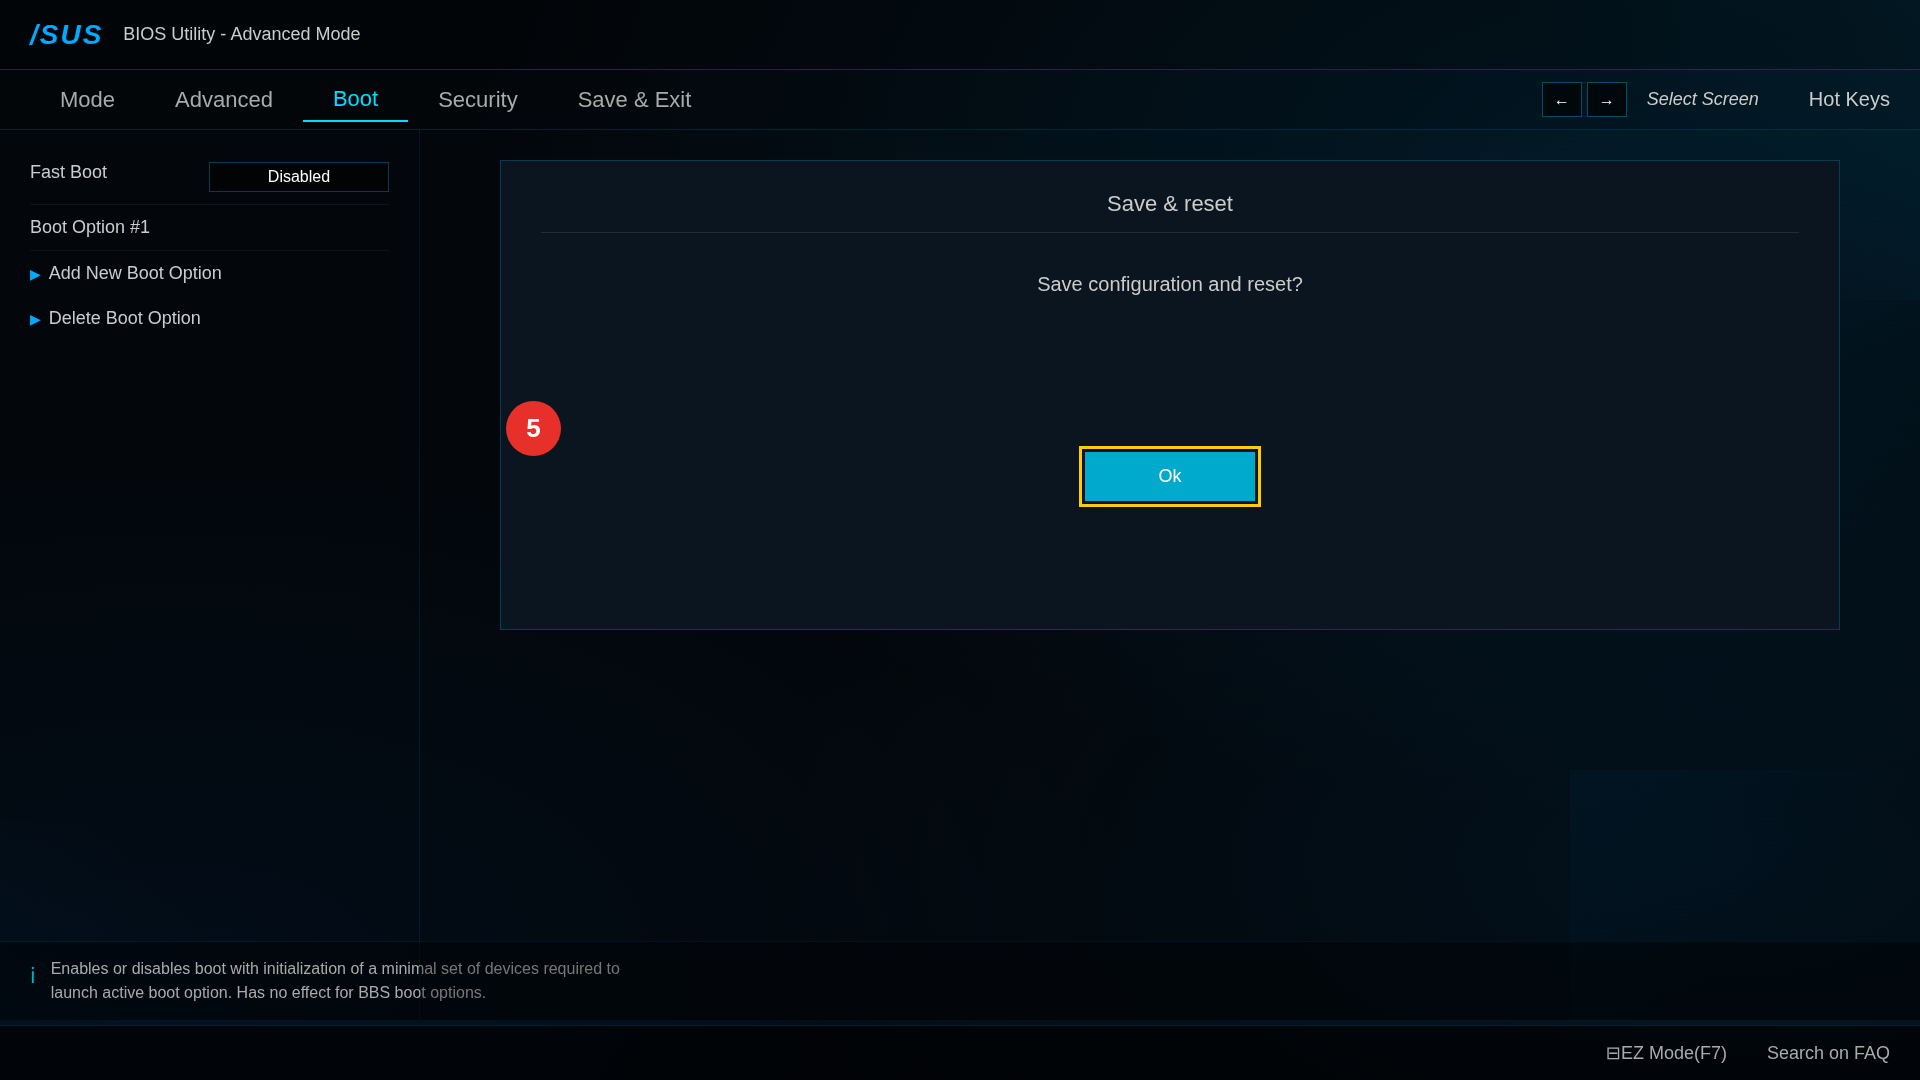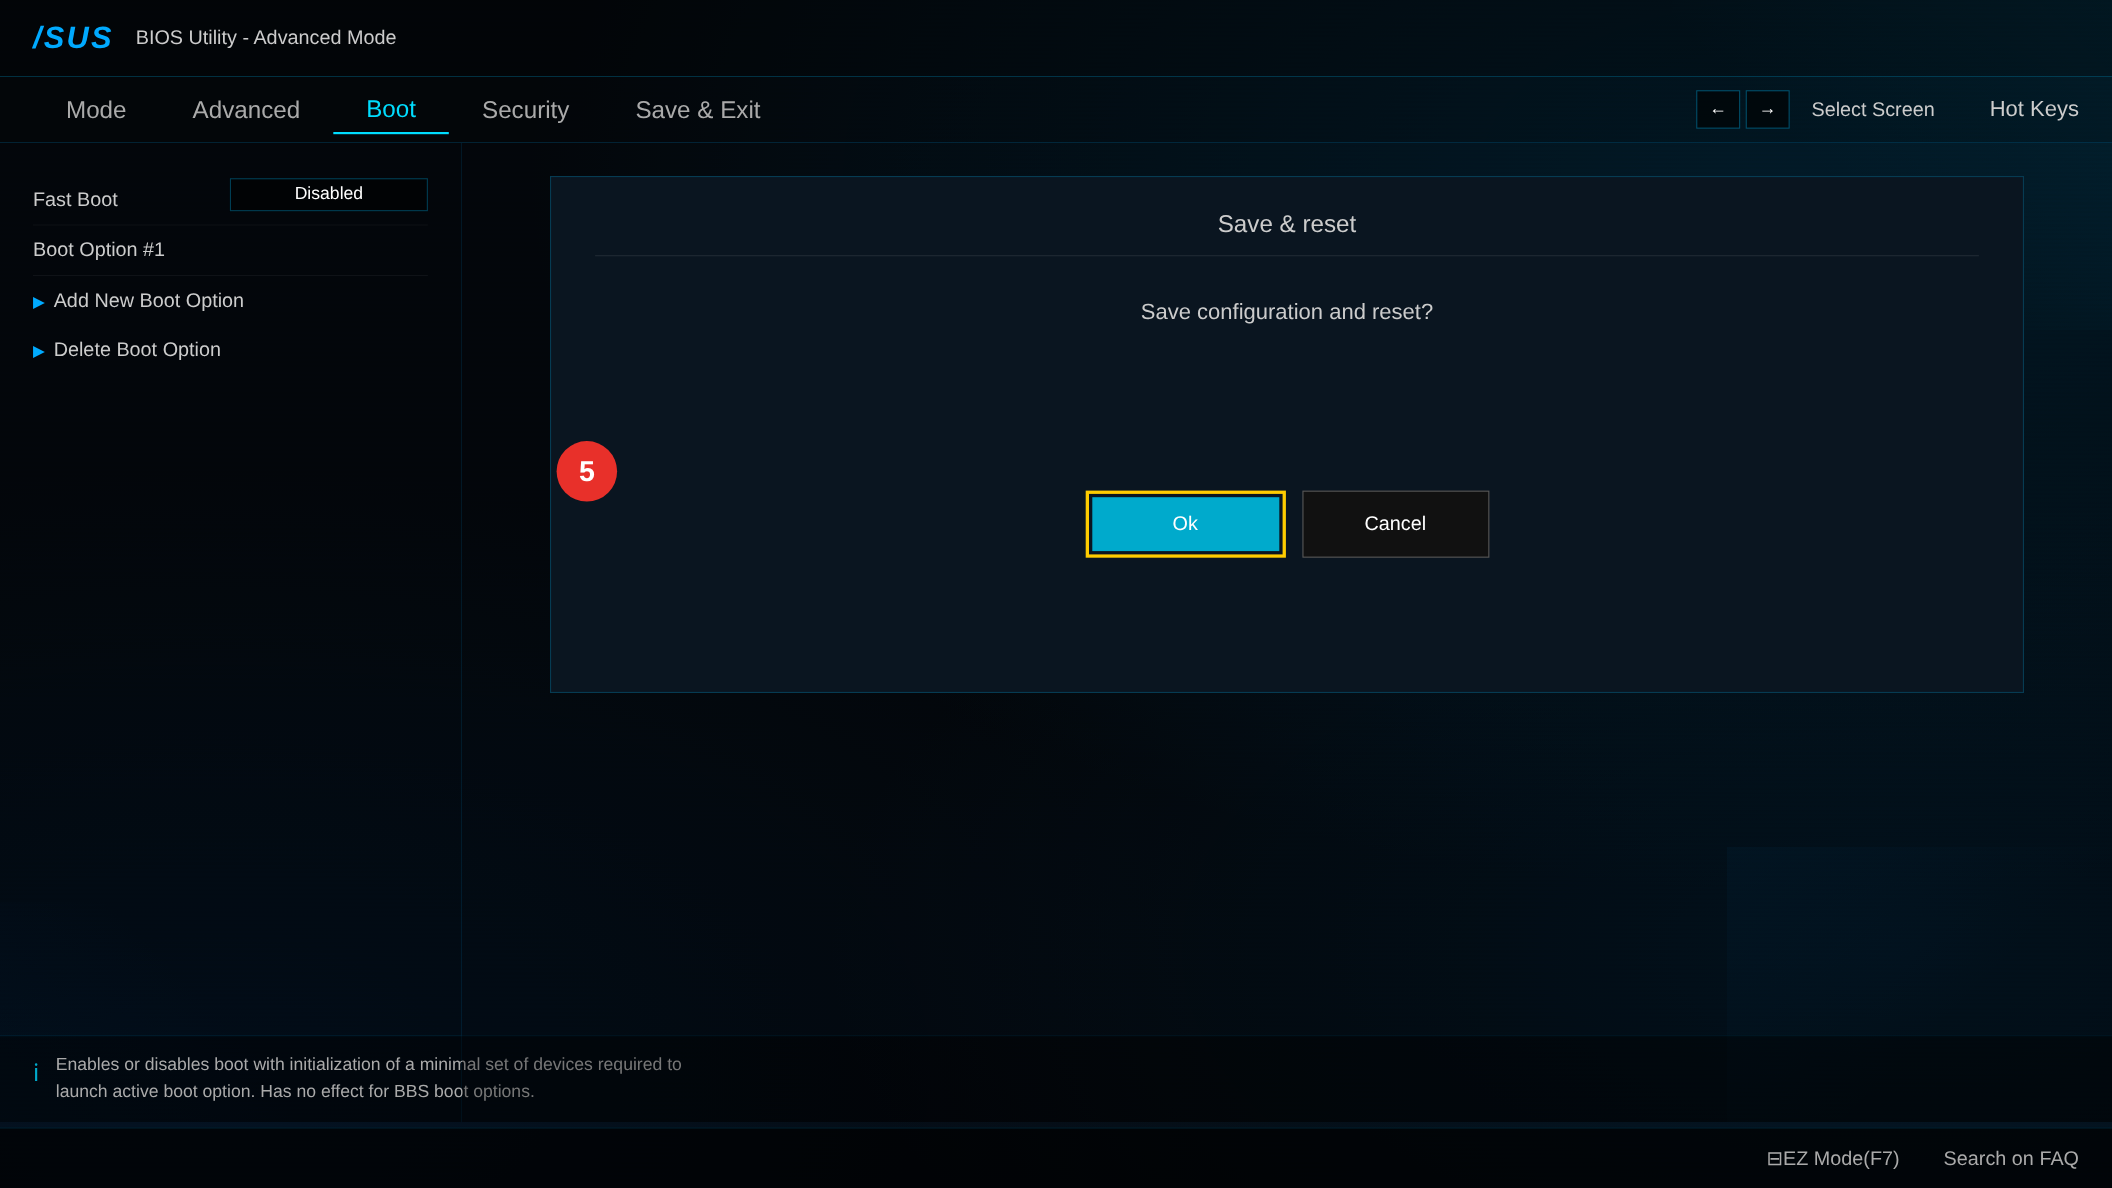--- a/index.html
+++ b/index.html
@@ -103,21 +103,21 @@
       width: 420px;
       padding: 20px 30px;
       background: rgba(0,0,0,0.3);
       border-right: 1px solid rgba(0,100,150,0.2);
       position: relative;
       z-index: 5;
     }
 
     .setting-row {
       display: flex;
-      align-items: flex-end;
+      align-items: flex-start;
       justify-content: space-between;
       padding: 12px 0;
       border-bottom: 1px solid rgba(255,255,255,0.05);
     }
 
     .setting-label {
       font-size: 18px;
       color: #cccccc;
     }
 
@@ -369,21 +369,21 @@
   <span class="nav-item">Advanced</span>
   <span class="nav-item active">Boot</span>
   <span class="nav-item">Security</span>
   <span class="nav-item">Save &amp; Exit</span>
 
   <div style="margin-left: auto; display: flex; align-items: center; gap: 20px;">
     <div class="arrow-buttons" style="position:relative; top:auto; right:auto;">
       <div class="arrow-btn">←</div>
       <div class="arrow-btn">→</div>
     </div>
-    <span style="font-size:18px;color:#cccccc;">Select Screen</span>
+    <span style="font-size:18px;color:#cccccc;font-style:italic;">Select Screen</span>
     <span style="font-size:20px;color:#cccccc;margin-left:30px;">Hot Keys</span>
   </div>
 </nav>
 
 <div class="main-content">
 
   <div class="left-panel">
     <div class="setting-row">
       <span class="setting-label">Fast Boot</span>
       <div class="setting-value">Disabled</div>
@@ -431,21 +431,20 @@
         <div class="dialog-message">Save configuration and reset?</div>
 
         <div class="dialog-buttons">
 
           <div class="step-badge">5</div>
 
           <div class="ok-button-wrapper">
             <button class="btn-ok">Ok</button>
           </div>
 
-          <button class="btn-cancel">Cancel</button>
         </div>
       </div>
     </div>
 
   </div>
 </div>
 
 <div class="info-bar">
   <span class="info-icon">ℹ</span>
   <div class="info-text">

